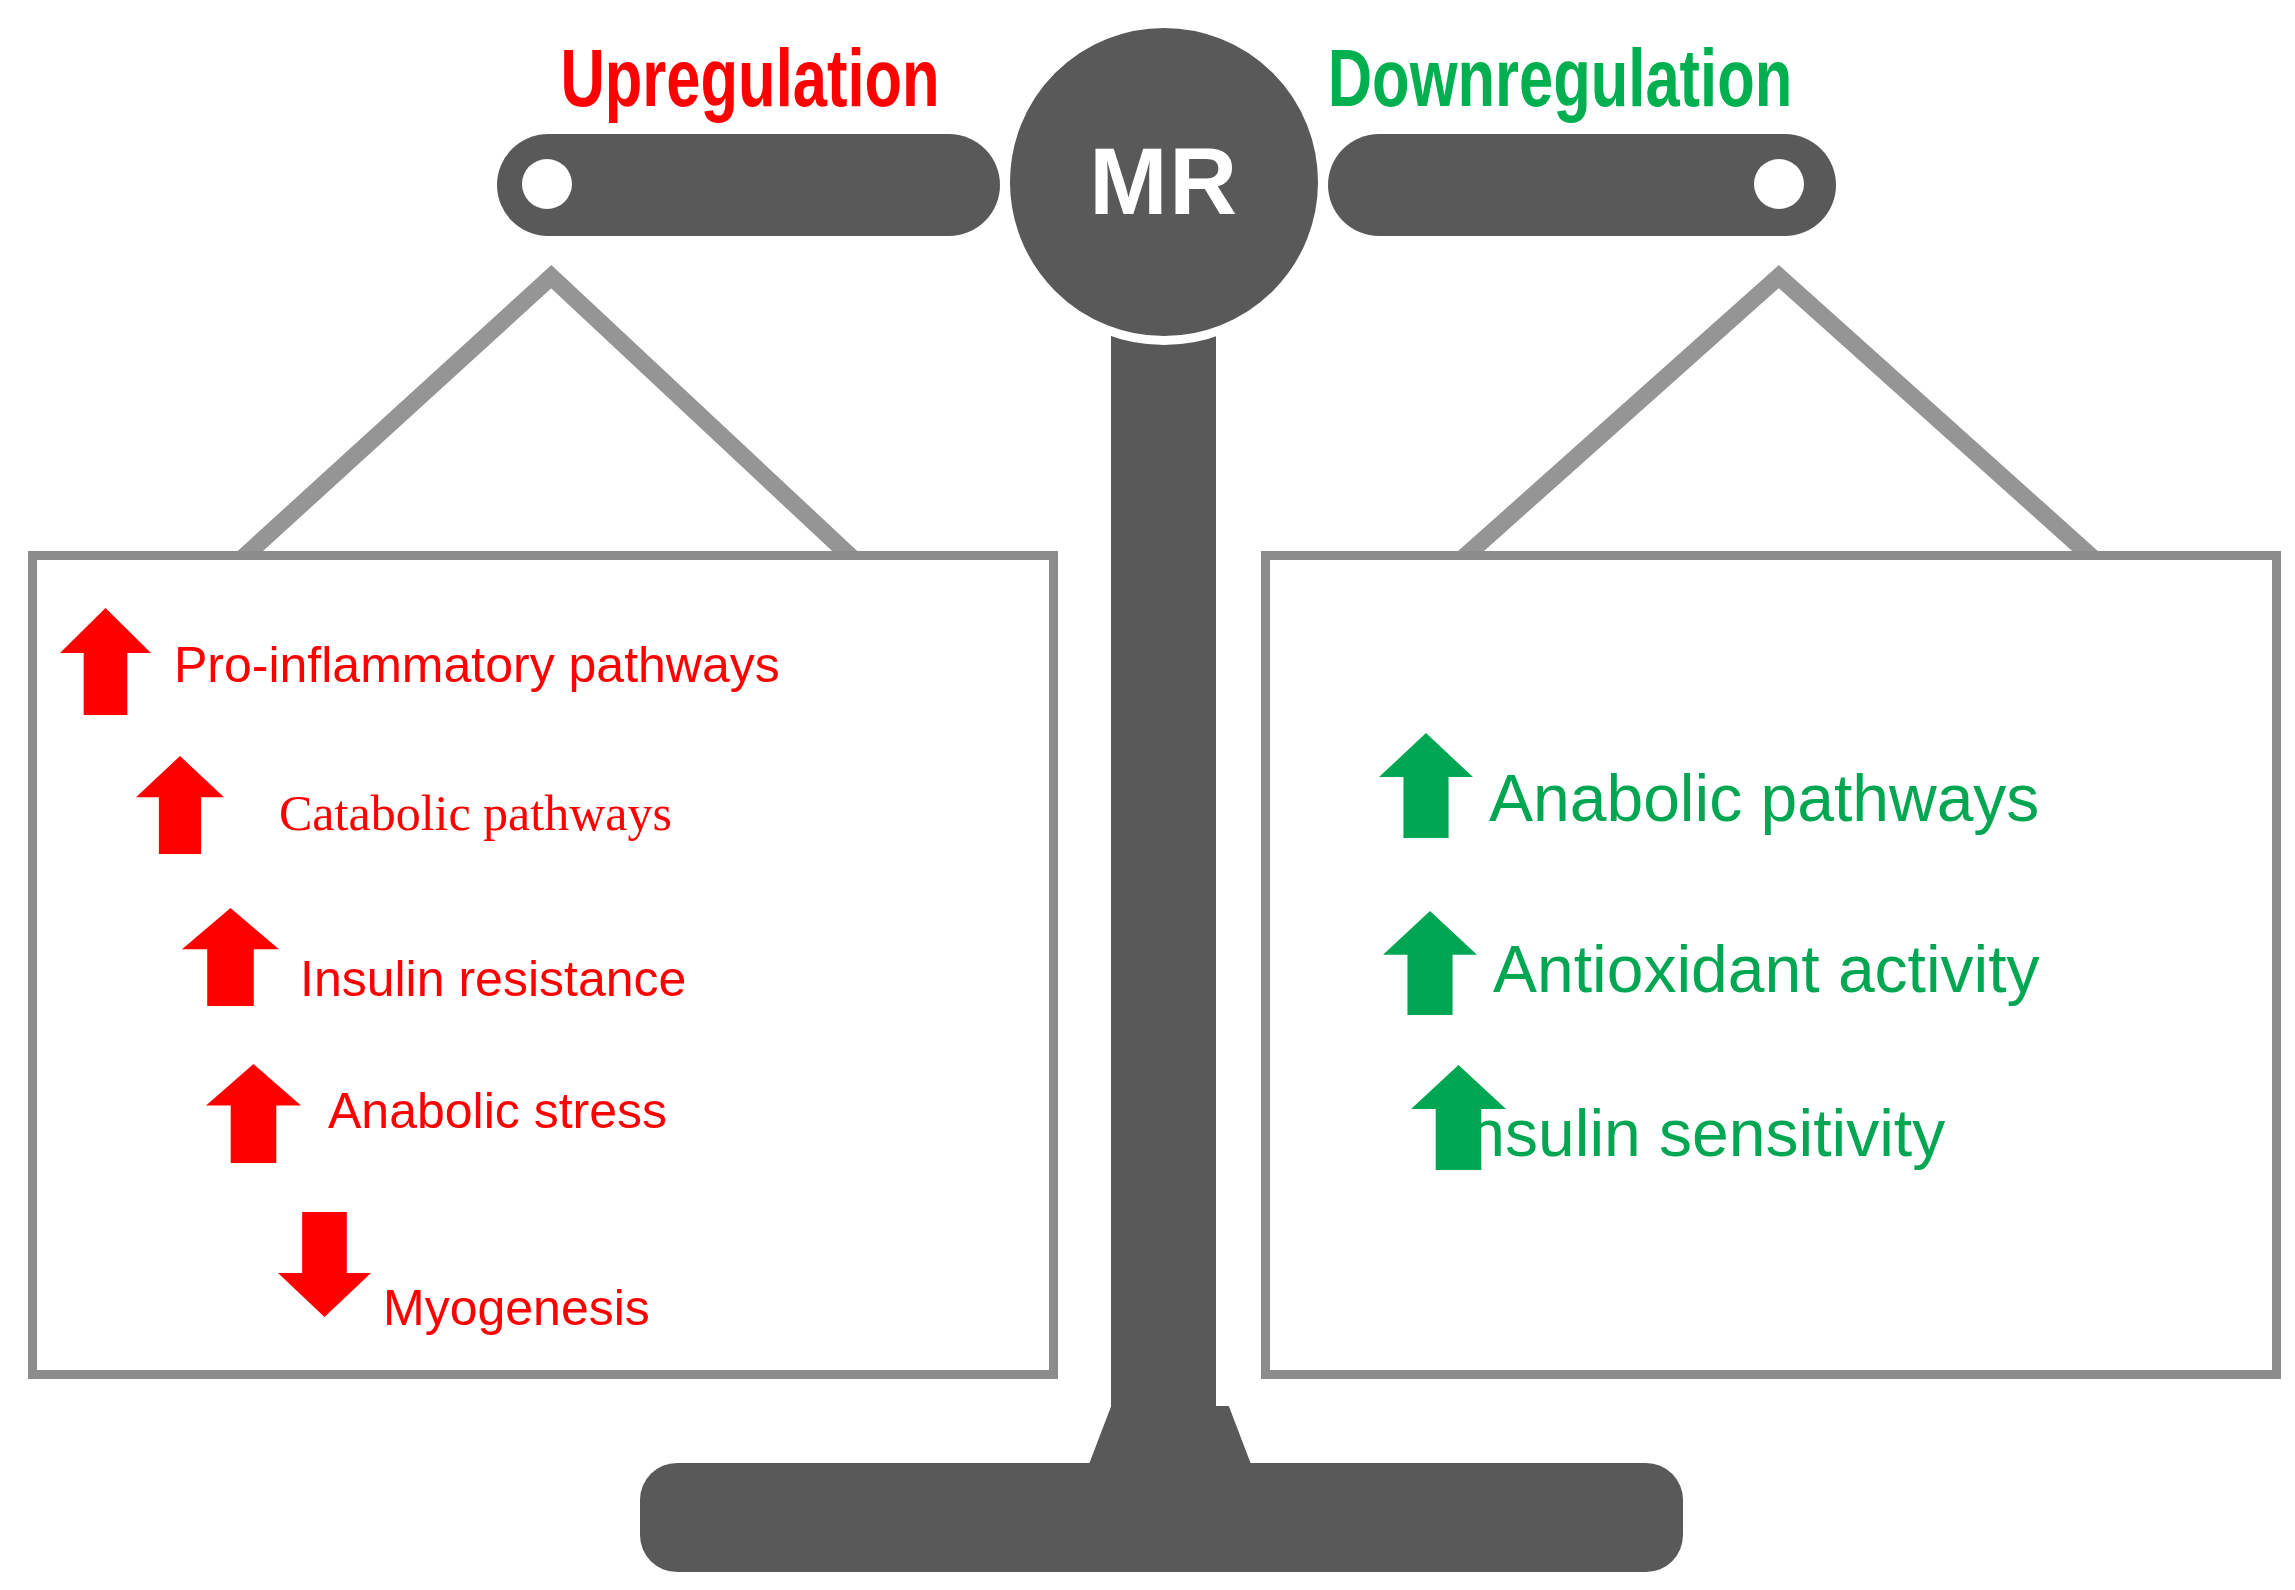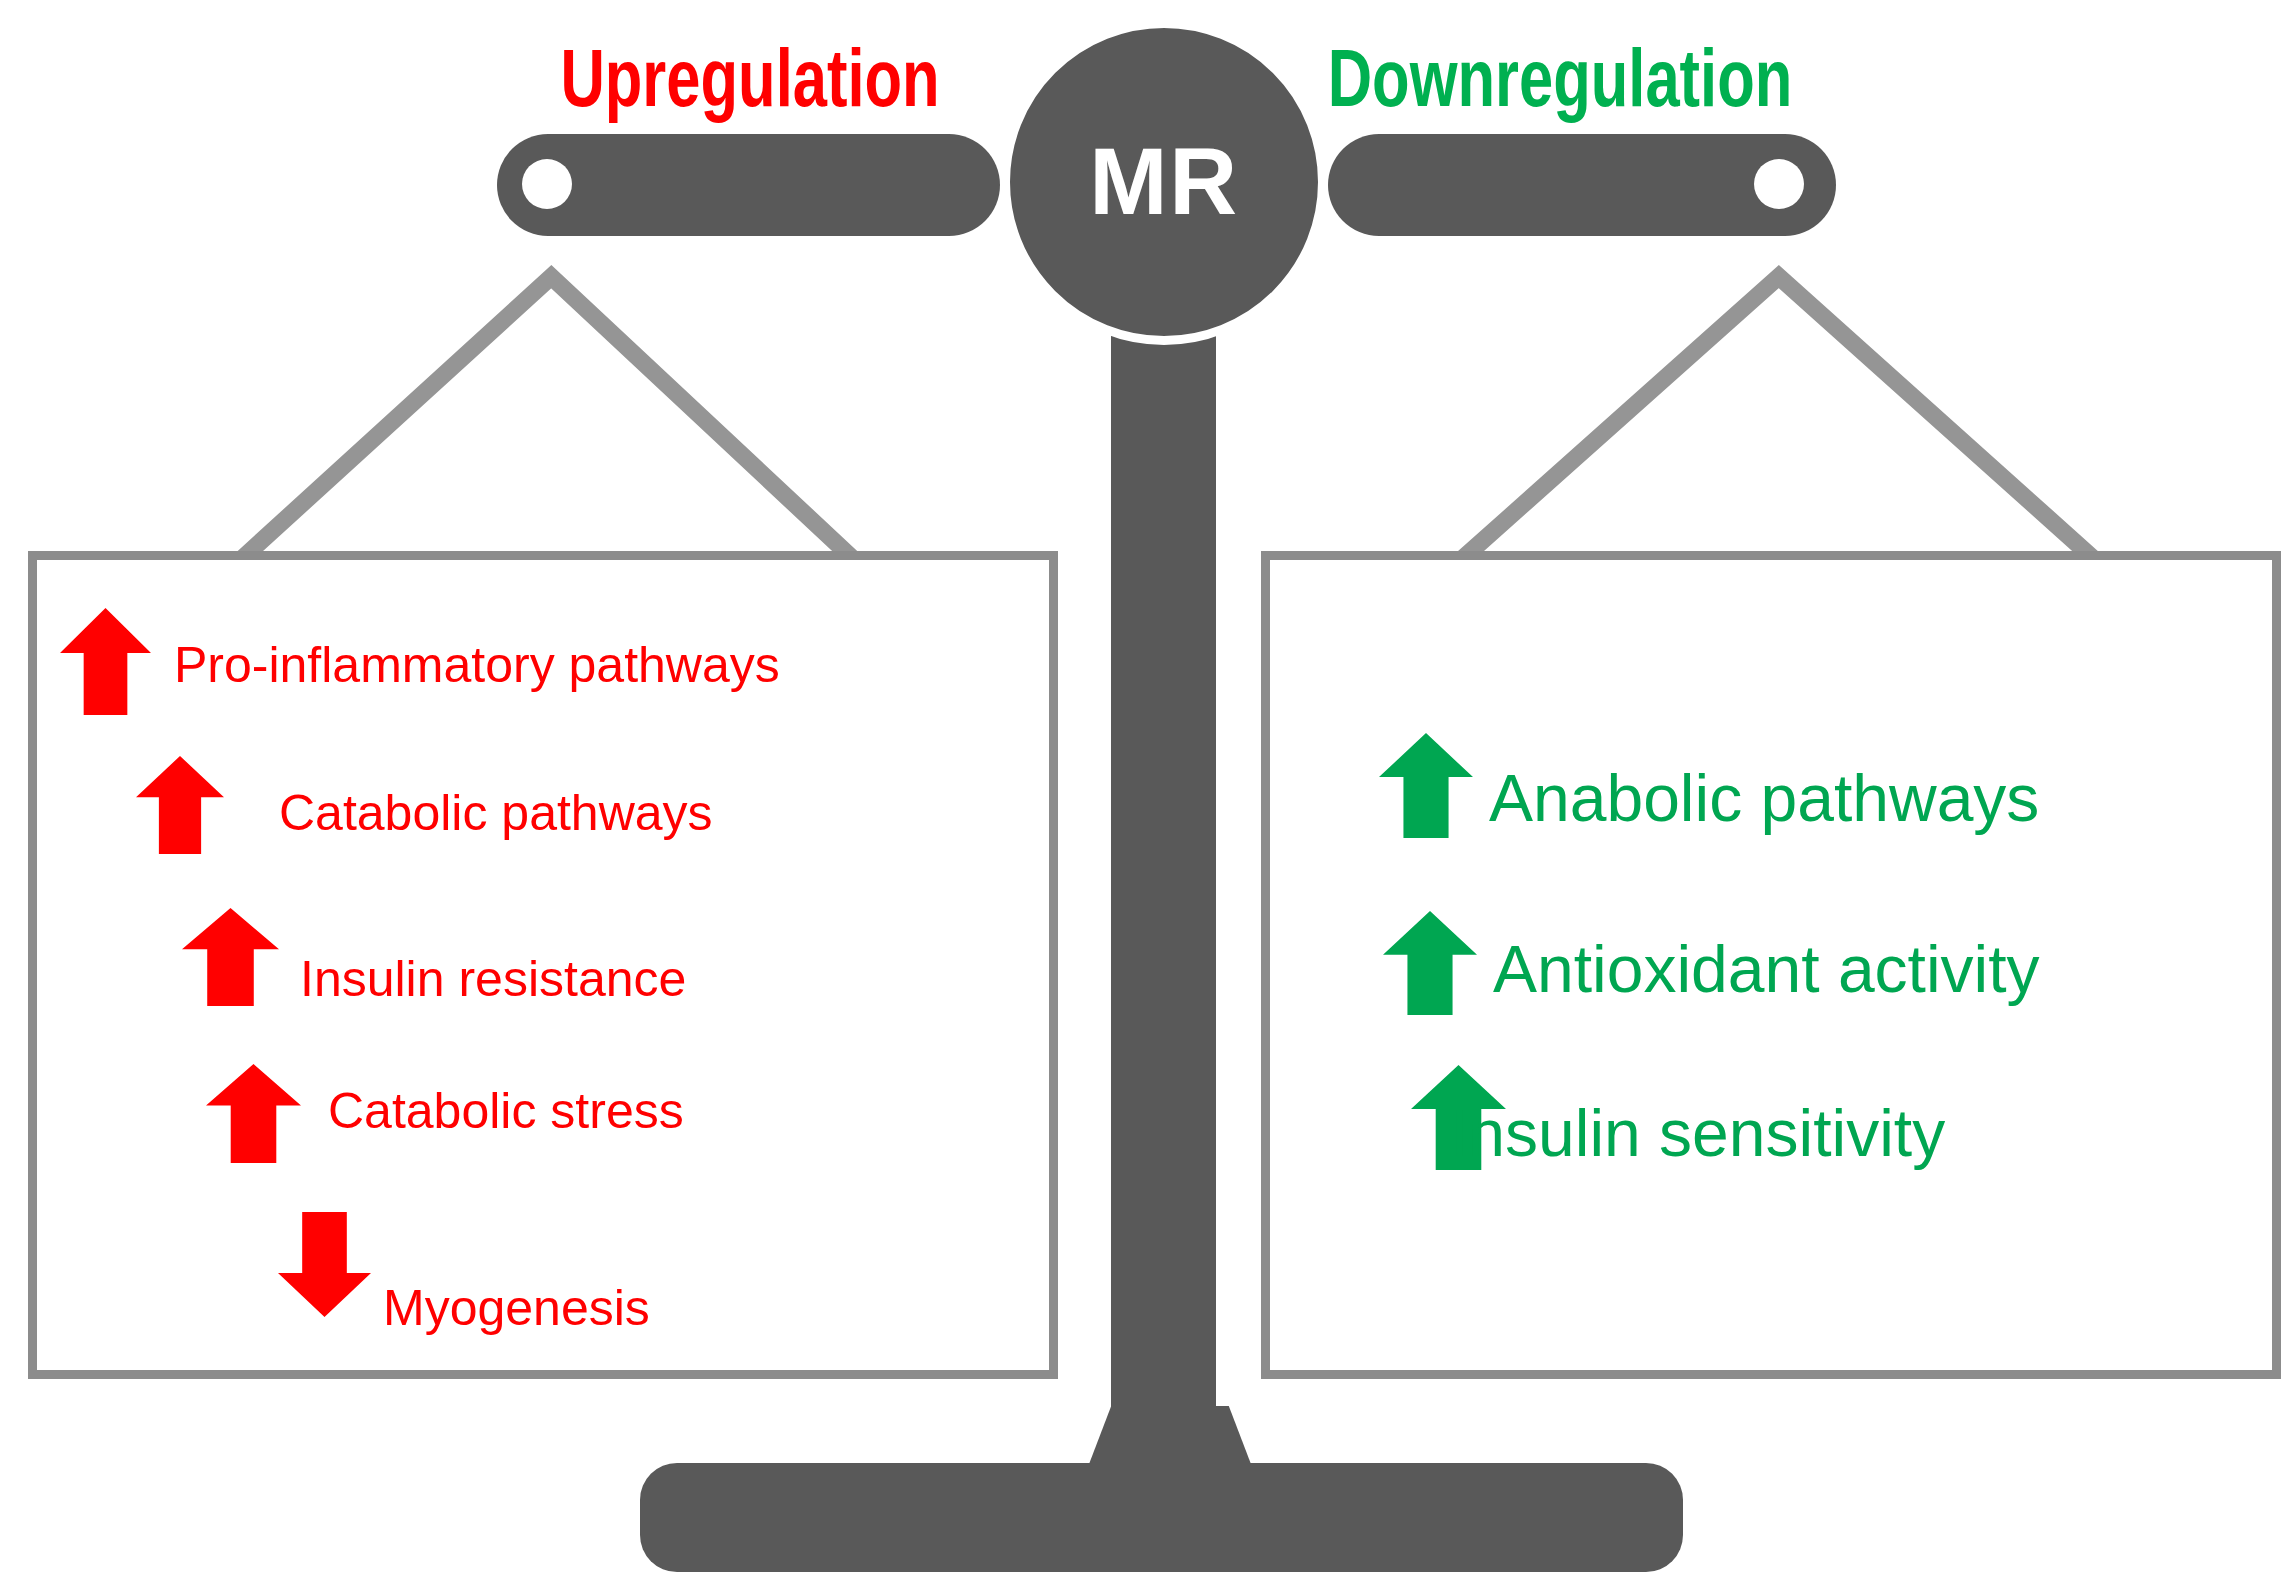--- a/index.html
+++ b/index.html
@@ -45,21 +45,21 @@
   .a-l4{left:206px;top:1064px;width:95px;height:99px;}
   .a-l5{left:278px;top:1212px;width:93px;height:105px;}
   .a-r1{left:1379px;top:733px;width:94px;height:105px;}
   .a-r2{left:1383px;top:911px;width:94px;height:104px;}
   .a-r3{left:1411px;top:1065px;width:95px;height:105px;}
   
   .lbl{position:absolute;line-height:1;white-space:nowrap;z-index:4;}
   .lbl.red-t{color:var(--red);font-size:50px;}
   .lbl.green-t{color:var(--green);font-size:66px;}
   .t-l1{left:174px;top:640px;}
-  .t-l2{left:279px;top:788px;}
+  .t-l2{left:279px;top:788px;font-family:Liberation Serif, serif;}
   .t-l3{left:300px;top:933px;margin-top:21px;}
   .t-l4{left:328px;top:1086px;}
   .t-l5{left:383px;top:1243px;margin-top:40px;}
   .t-r1{left:1489px;top:765px;}
   .t-r2{left:1493px;top:936px;}
   .t-r3{left:1450px;top:1100px;}
 </style>
 </head>
 <body>
 
@@ -92,21 +92,21 @@
   <div class="arr up red a-l1"></div>
   <span class="lbl red-t t-l1">Pro-inflammatory pathways</span>
 
   <div class="arr up red a-l2"></div>
   <span class="lbl red-t t-l2">Catabolic pathways</span>
 
   <div class="arr up red a-l3"></div>
   <span class="lbl red-t t-l3">Insulin resistance</span>
 
   <div class="arr up red a-l4"></div>
-  <span class="lbl red-t t-l4">Catabolic stress</span>
+  <span class="lbl red-t t-l4">Anabolic stress</span>
 
   <div class="arr down red a-l5"></div>
   <span class="lbl red-t t-l5">Myogenesis</span>
 
   <div class="arr up green a-r1"></div>
   <span class="lbl green-t t-r1">Anabolic pathways</span>
 
   <div class="arr up green a-r2"></div>
   <span class="lbl green-t t-r2">Antioxidant activity</span>
 

